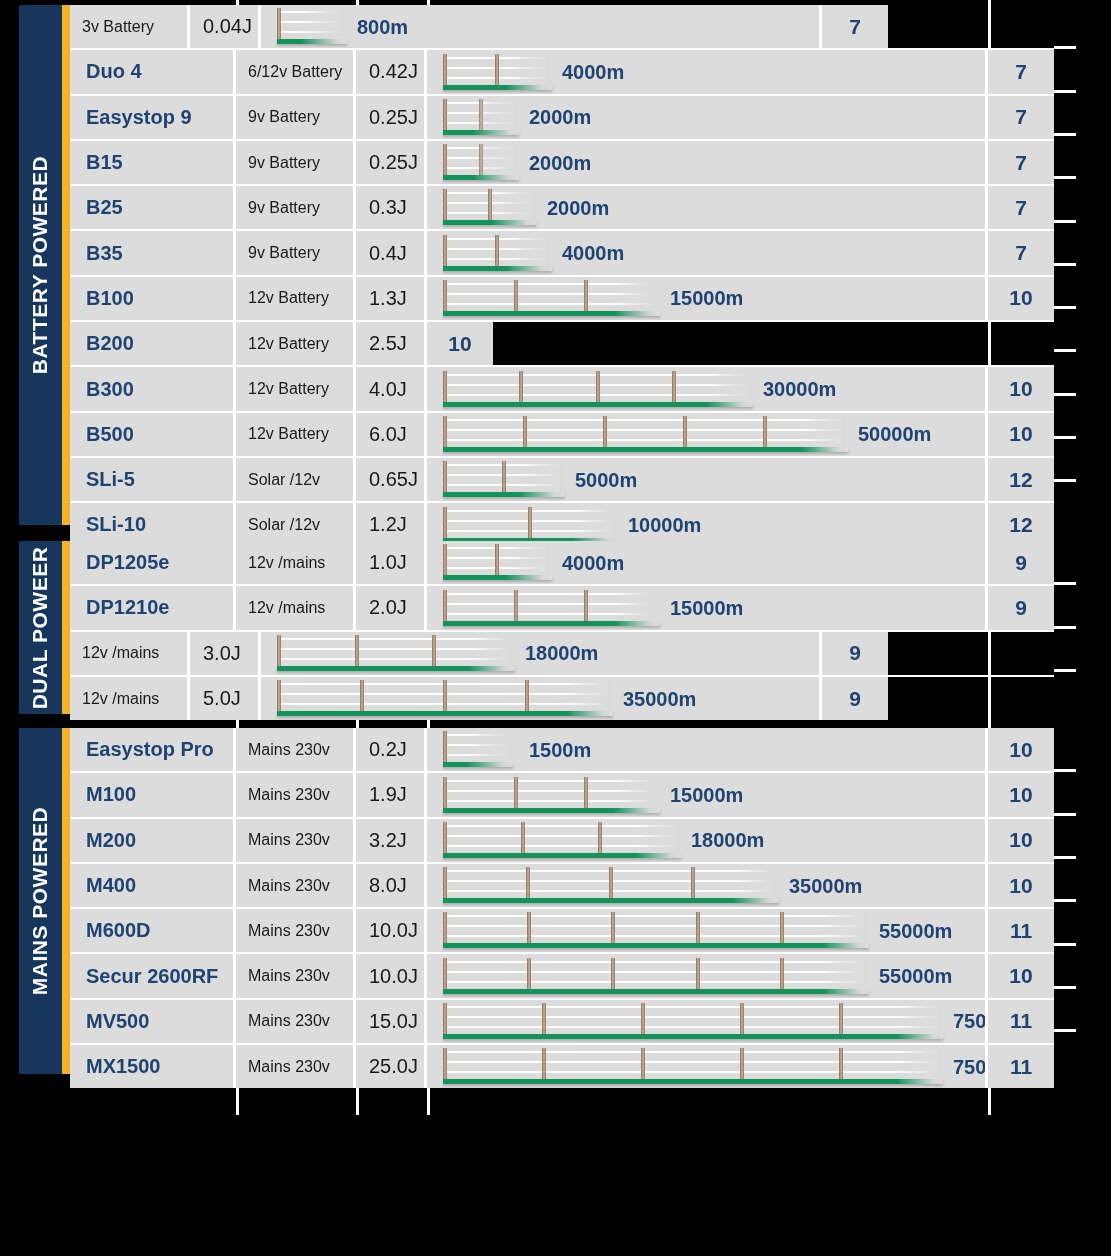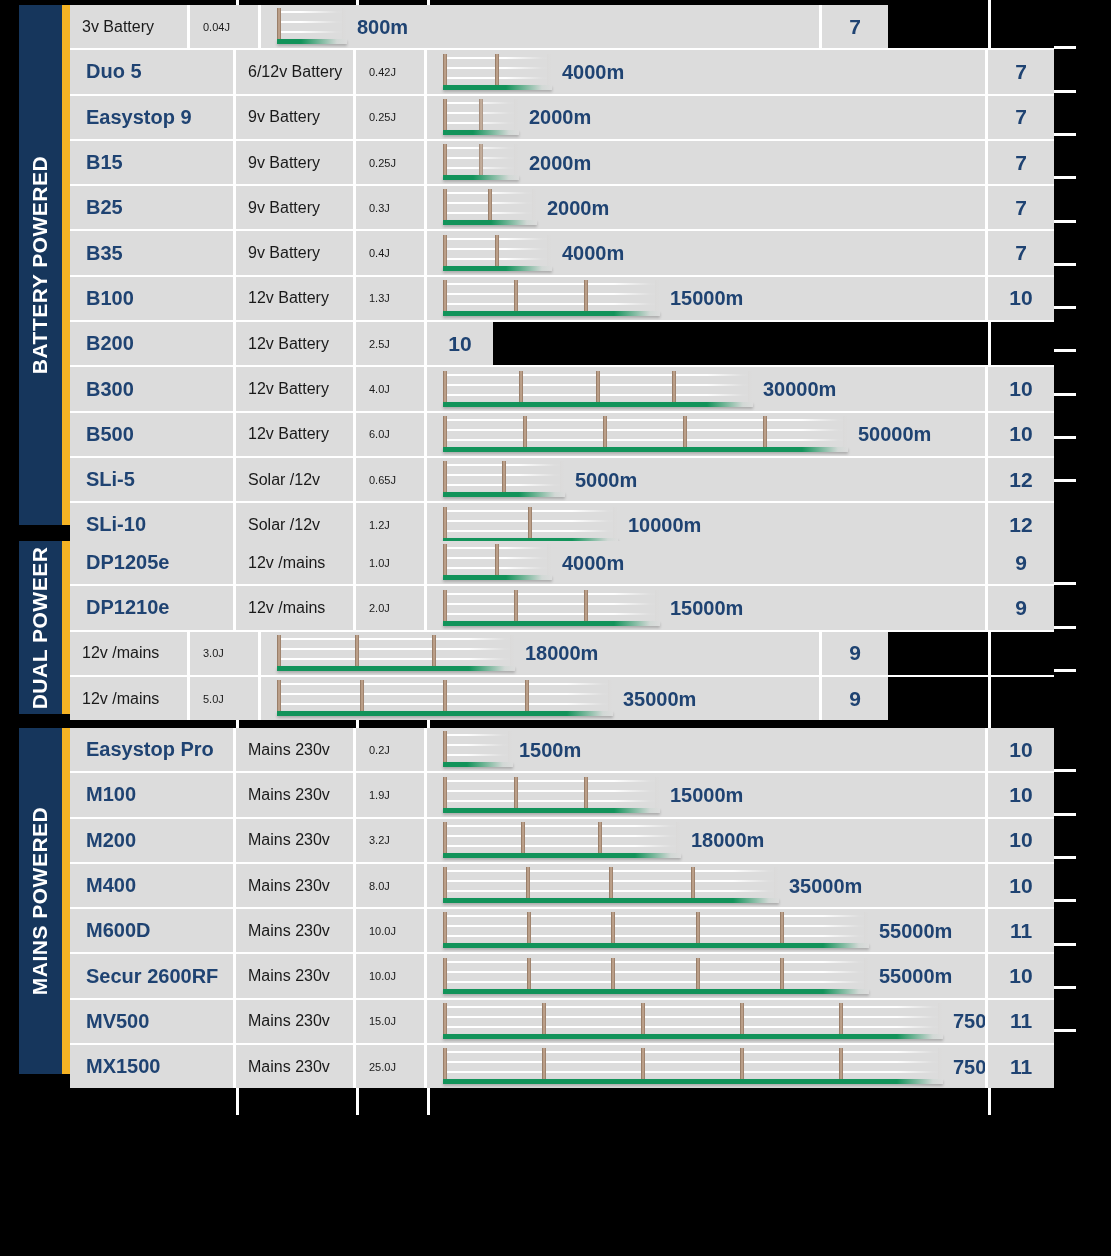--- a/index.html
+++ b/index.html
@@ -47,21 +47,21 @@
     display:flex;align-items:stretch;
     border-bottom:2px solid #ffffff;
   }
   .row:last-child{border-bottom:none;}
   .cell{background:#dcdcdc;display:flex;align-items:center;position:relative;}
   .c-model{width:166px;padding-left:16px;box-sizing:border-box;
            color:#1f4372;font-weight:bold;font-size:20px;}
   .c-power{width:120px;padding-left:12px;box-sizing:border-box;
            color:#1a1a1a;font-size:16px;}
   .c-joules{width:71px;padding-left:13px;box-sizing:border-box;
-            color:#1a1a1a;font-size:11px;}
+            color:#1a1a1a;font-size:20px;}
   .c-fence{width:561px;position:relative;overflow:hidden;}
   .c-kms{width:66px;justify-content:center;
          color:#1f4372;font-weight:bold;font-size:21px;}
 
   
   .c-model:after,.c-power:after,.c-joules:after,.c-fence:after{
     content:"";position:absolute;right:0;top:0;bottom:0;width:3px;background:#ffffff;
   }
 
   
@@ -138,21 +138,21 @@
                 <div class="fade"></div>
               </div>
               <div class="dist" style="left: 96px;">800m</div>
             </div>
             <div class="cell c-kms">
               <span>7</span>
             </div>
           </div>
           <div class="row">
             <div class="cell c-model">
-              <span>Duo 5</span>
+              <span>Duo 4</span>
             </div>
             <div class="cell c-power">
               <span>6/12v Battery</span>
             </div>
             <div class="cell c-joules">
               <span>0.42J</span>
             </div>
             <div class="cell c-fence">
               <div class="fence" style="width: 109px;">
                 <div class="wires">
@@ -600,21 +600,21 @@
                 <div class="wires">
                   <div class="wire w1"></div>
                   <div class="wire w2"></div>
                   <div class="wire w3"></div>
                 </div>
                 <div class="post" style="left: 0px;"></div>
                 <div class="post" style="left: 65px;"></div>
                 <div class="grass"></div>
                 <div class="fade"></div>
               </div>
-              <div class="dist" style="left: 92px;">1500m</div>
+              <div class="dist" style="left: 102px;">1500m</div>
             </div>
             <div class="cell c-kms">
               <span>10</span>
             </div>
           </div>
           <div class="row">
             <div class="cell c-model">
               <span>M100</span>
             </div>
             <div class="cell c-power">

